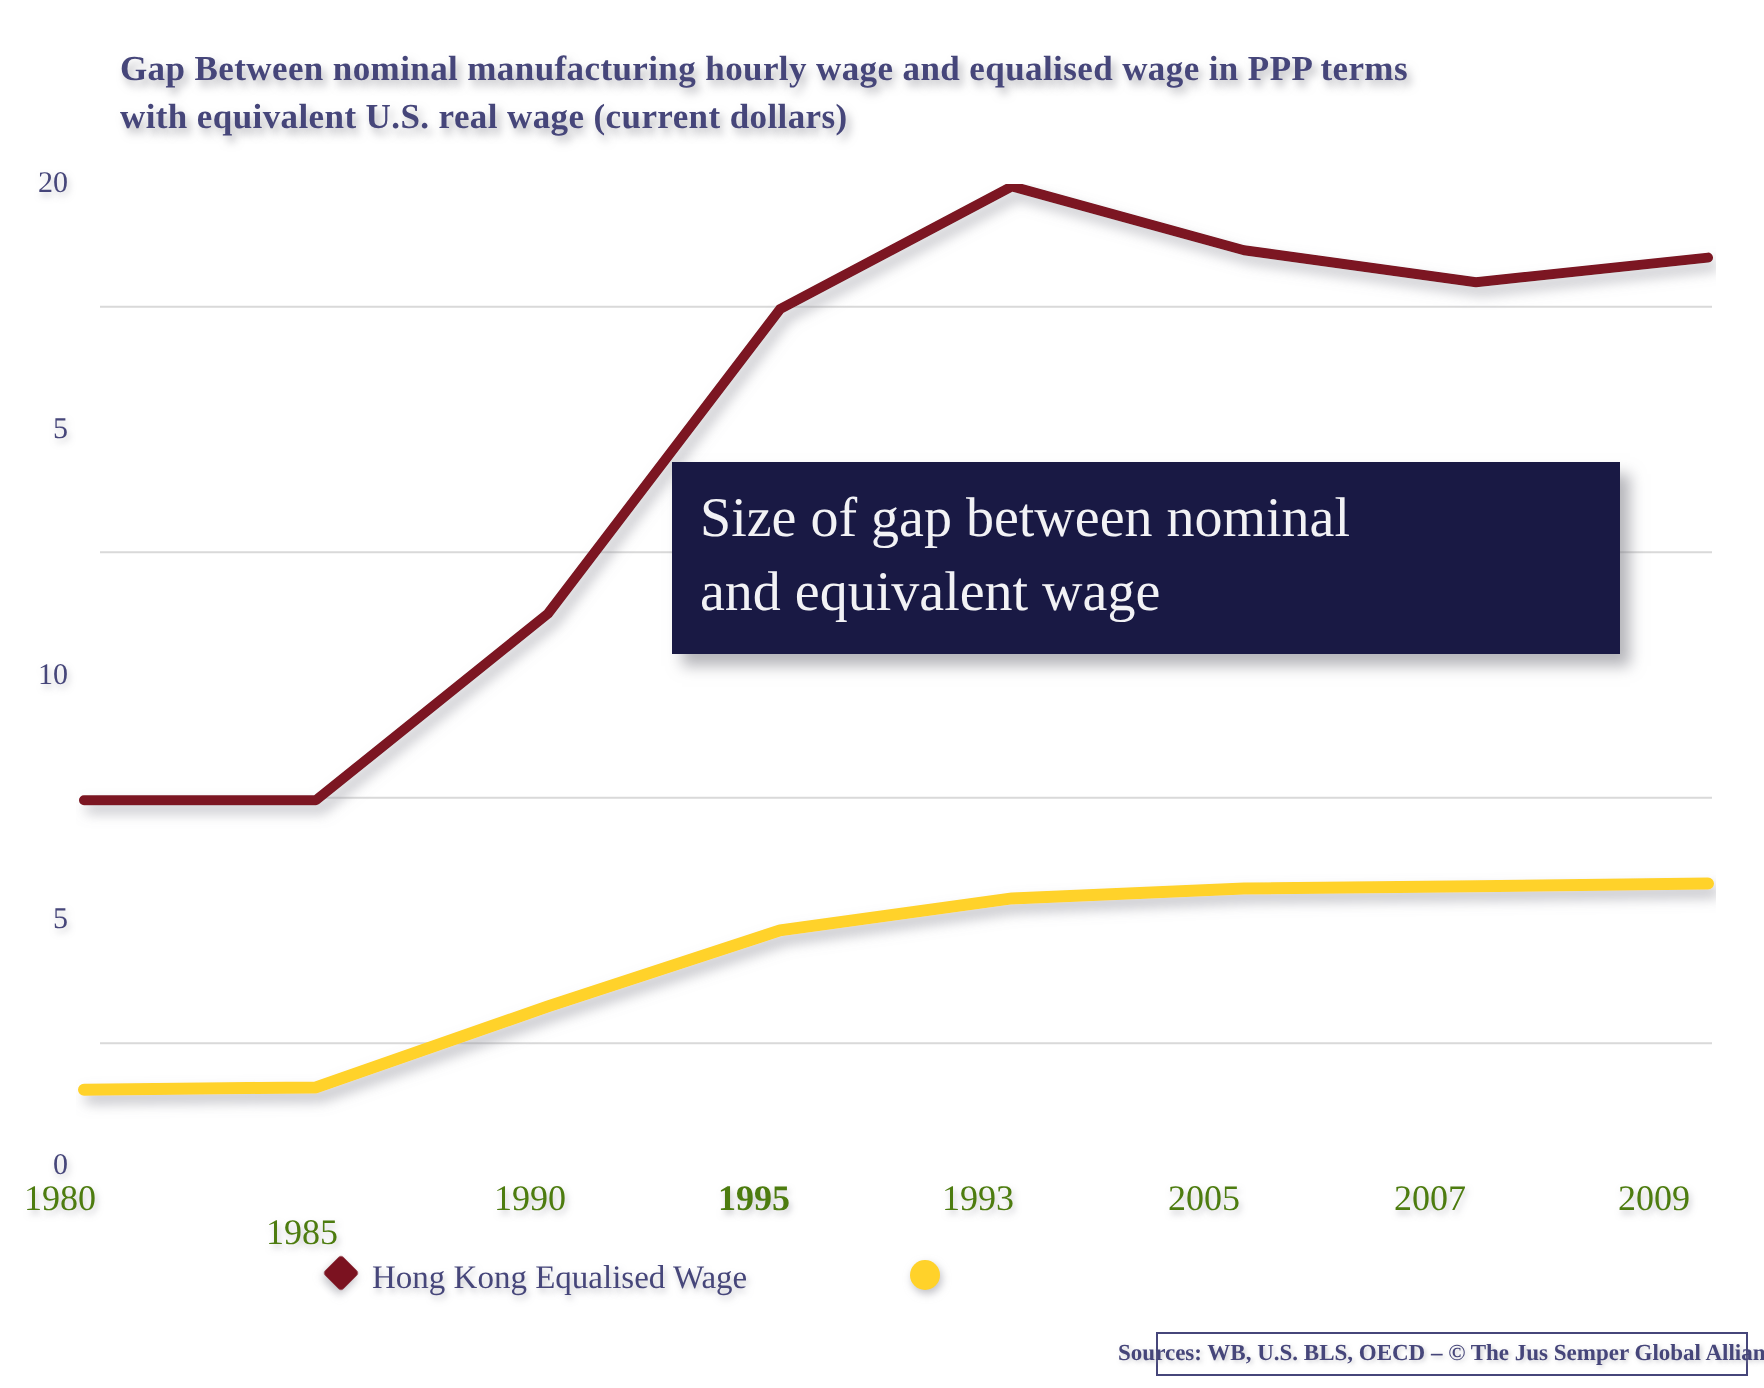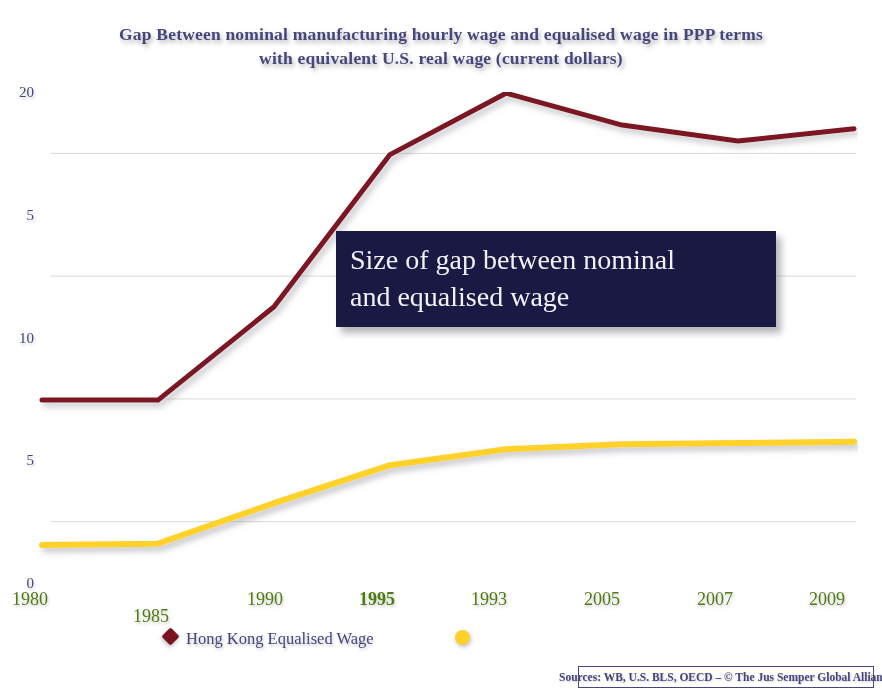--- a/index.html
+++ b/index.html
@@ -21,21 +21,21 @@
     width: 882px;
     height: 694px;
   }
 
   
   .chart-title {
     position: absolute;
     left: 60px;
     top: 22px;
     width: 762px;
-    text-align: center;
+    text-align: left;
     color: #46467a;
     font-family: "Liberation Serif", serif;
     font-weight: bold;
     font-size: 17.5px;
     line-height: 24px;
     letter-spacing: 0.2px;
     text-shadow: 2px 3px 4px rgba(120,120,130,0.55);
   }
   .chart-title .ttl-line { display: block; white-space: nowrap; }
 
@@ -69,21 +69,21 @@
     font-size: 18px;
     line-height: 14px;
     text-shadow: 1px 2px 3px rgba(150,150,160,0.5);
   }
 
   
   .callout {
     position: absolute;
     left: 336px;
     top: 231px;
-    width: 440px;
+    width: 474px;
     height: 96px;
     background: #191944;
     box-shadow: 5px 6px 7px rgba(120,120,130,0.55);
     box-sizing: border-box;
     padding: 10px 14px 0 14px;
   }
   .callout-text {
     color: #f2f2f5;
     font-family: "Liberation Serif", serif;
     font-size: 28px;
@@ -192,21 +192,21 @@
         </g>
       <g id="series-layer">
           <polyline points="4.0,308.1 120.0,308.1 236.0,214.8 352.0,62.6 468.0,1.2 584.0,33.1 700.0,49.1 816.0,36.8" fill="none" stroke="#7b1220" stroke-width="5" stroke-linejoin="round" stroke-linecap="round" filter="url(#softshadow)"></polyline>
           <polyline points="4.0,452.9 120.0,451.7 236.0,411.2 352.0,373.2 468.0,357.2 584.0,352.3 700.0,351.1 816.0,349.8" fill="none" stroke="#ffd22a" stroke-width="6" stroke-linejoin="round" stroke-linecap="round" filter="url(#softshadow)"></polyline>
         </g>
     </svg>
   </div>
 
   <div class="callout">
     <div class="callout-text">Size of gap between nominal</div>
-    <div class="callout-text">and equalised wage</div>
+    <div class="callout-text">and equivalent wage</div>
   </div>
 
   <div class="legend">
     <div class="legend-item first">
       <span class="marker-diamond"></span>
       <span class="legend-label">Hong Kong Equalised Wage</span>
     </div>
     <div class="legend-item second">
       <span class="marker-circle"></span>
     </div>

